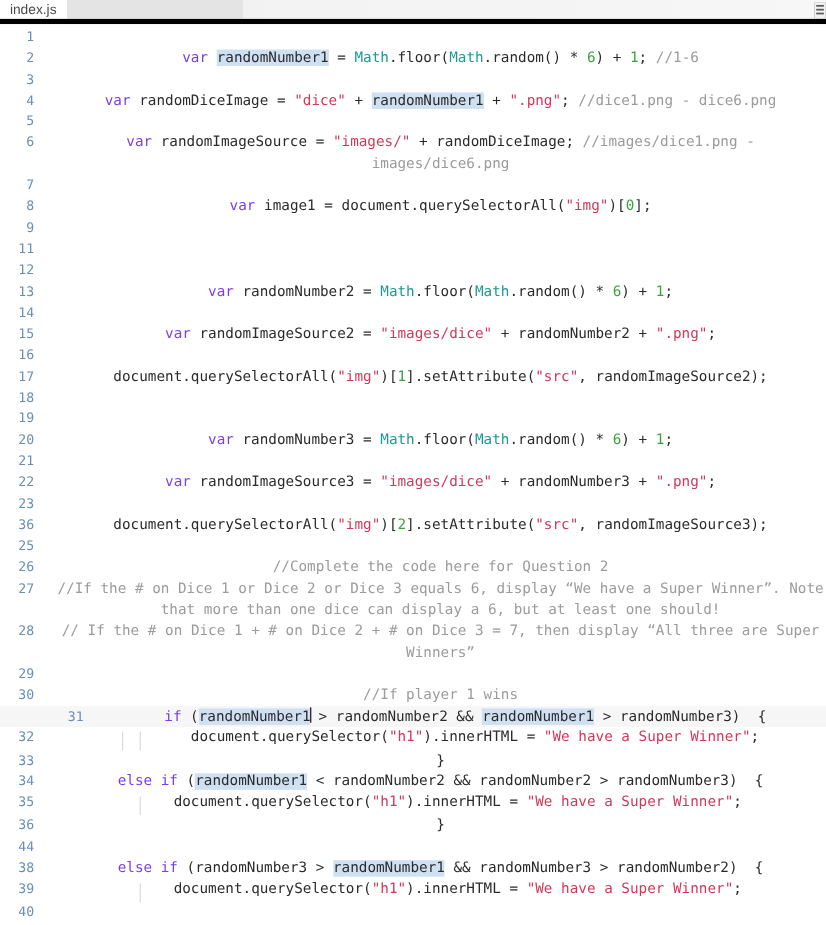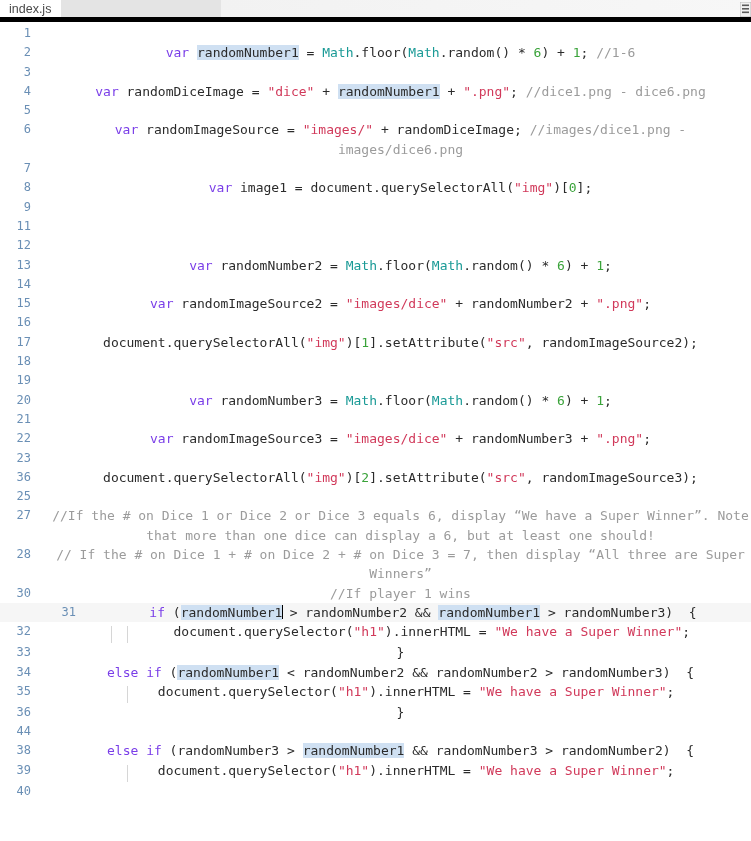--- a/index.html
+++ b/index.html
@@ -224,26 +224,34 @@
     </div>
     <div class="row">
       <div class="gutter">36</div>
       <div class="code"><span class="plain">document.querySelectorAll(</span><span class="str">"img"</span><span class="plain">)[</span><span class="num">2</span><span class="plain">].setAttribute(</span><span class="str">"src"</span><span class="plain">, randomImageSource3);</span></div>
     </div>
     <div class="row">
       <div class="gutter">25</div>
       <div class="code">&nbsp;</div>
     </div>
     <div class="row">
+      <div class="gutter">26</div>
+      <div class="code"><span class="cmt">//Complete the code here for Question 2</span></div>
+    </div>
+    <div class="row">
       <div class="gutter">27</div>
       <div class="code"><span class="cmt">//If the # on Dice 1 or Dice 2 or Dice 3 equals 6, display “We have a Super Winner”. Note that more than one dice can display a 6, but at least one should!</span></div>
     </div>
     <div class="row">
       <div class="gutter">28</div>
       <div class="code"><span class="cmt">// If the # on Dice 1 + # on Dice 2 + # on Dice 3 = 7, then display “All three are Super Winners”</span></div>
+    </div>
+    <div class="row">
+      <div class="gutter">29</div>
+      <div class="code">&nbsp;</div>
     </div>
     <div class="row">
       <div class="gutter">30</div>
       <div class="code"><span class="cmt">//If player 1 wins</span></div>
     </div>
     <div class="row active">
       <div class="gutter">31</div>
       <div class="code"><span class="kw">if</span><span class="plain"> (</span><span class="plain occ">randomNumber1</span><span class="caret"></span><span class="plain"> &gt; randomNumber2 &amp;&amp; </span><span class="plain occ">randomNumber1</span><span class="plain"> &gt; randomNumber3)  {</span></div>
     </div>
     <div class="row">

